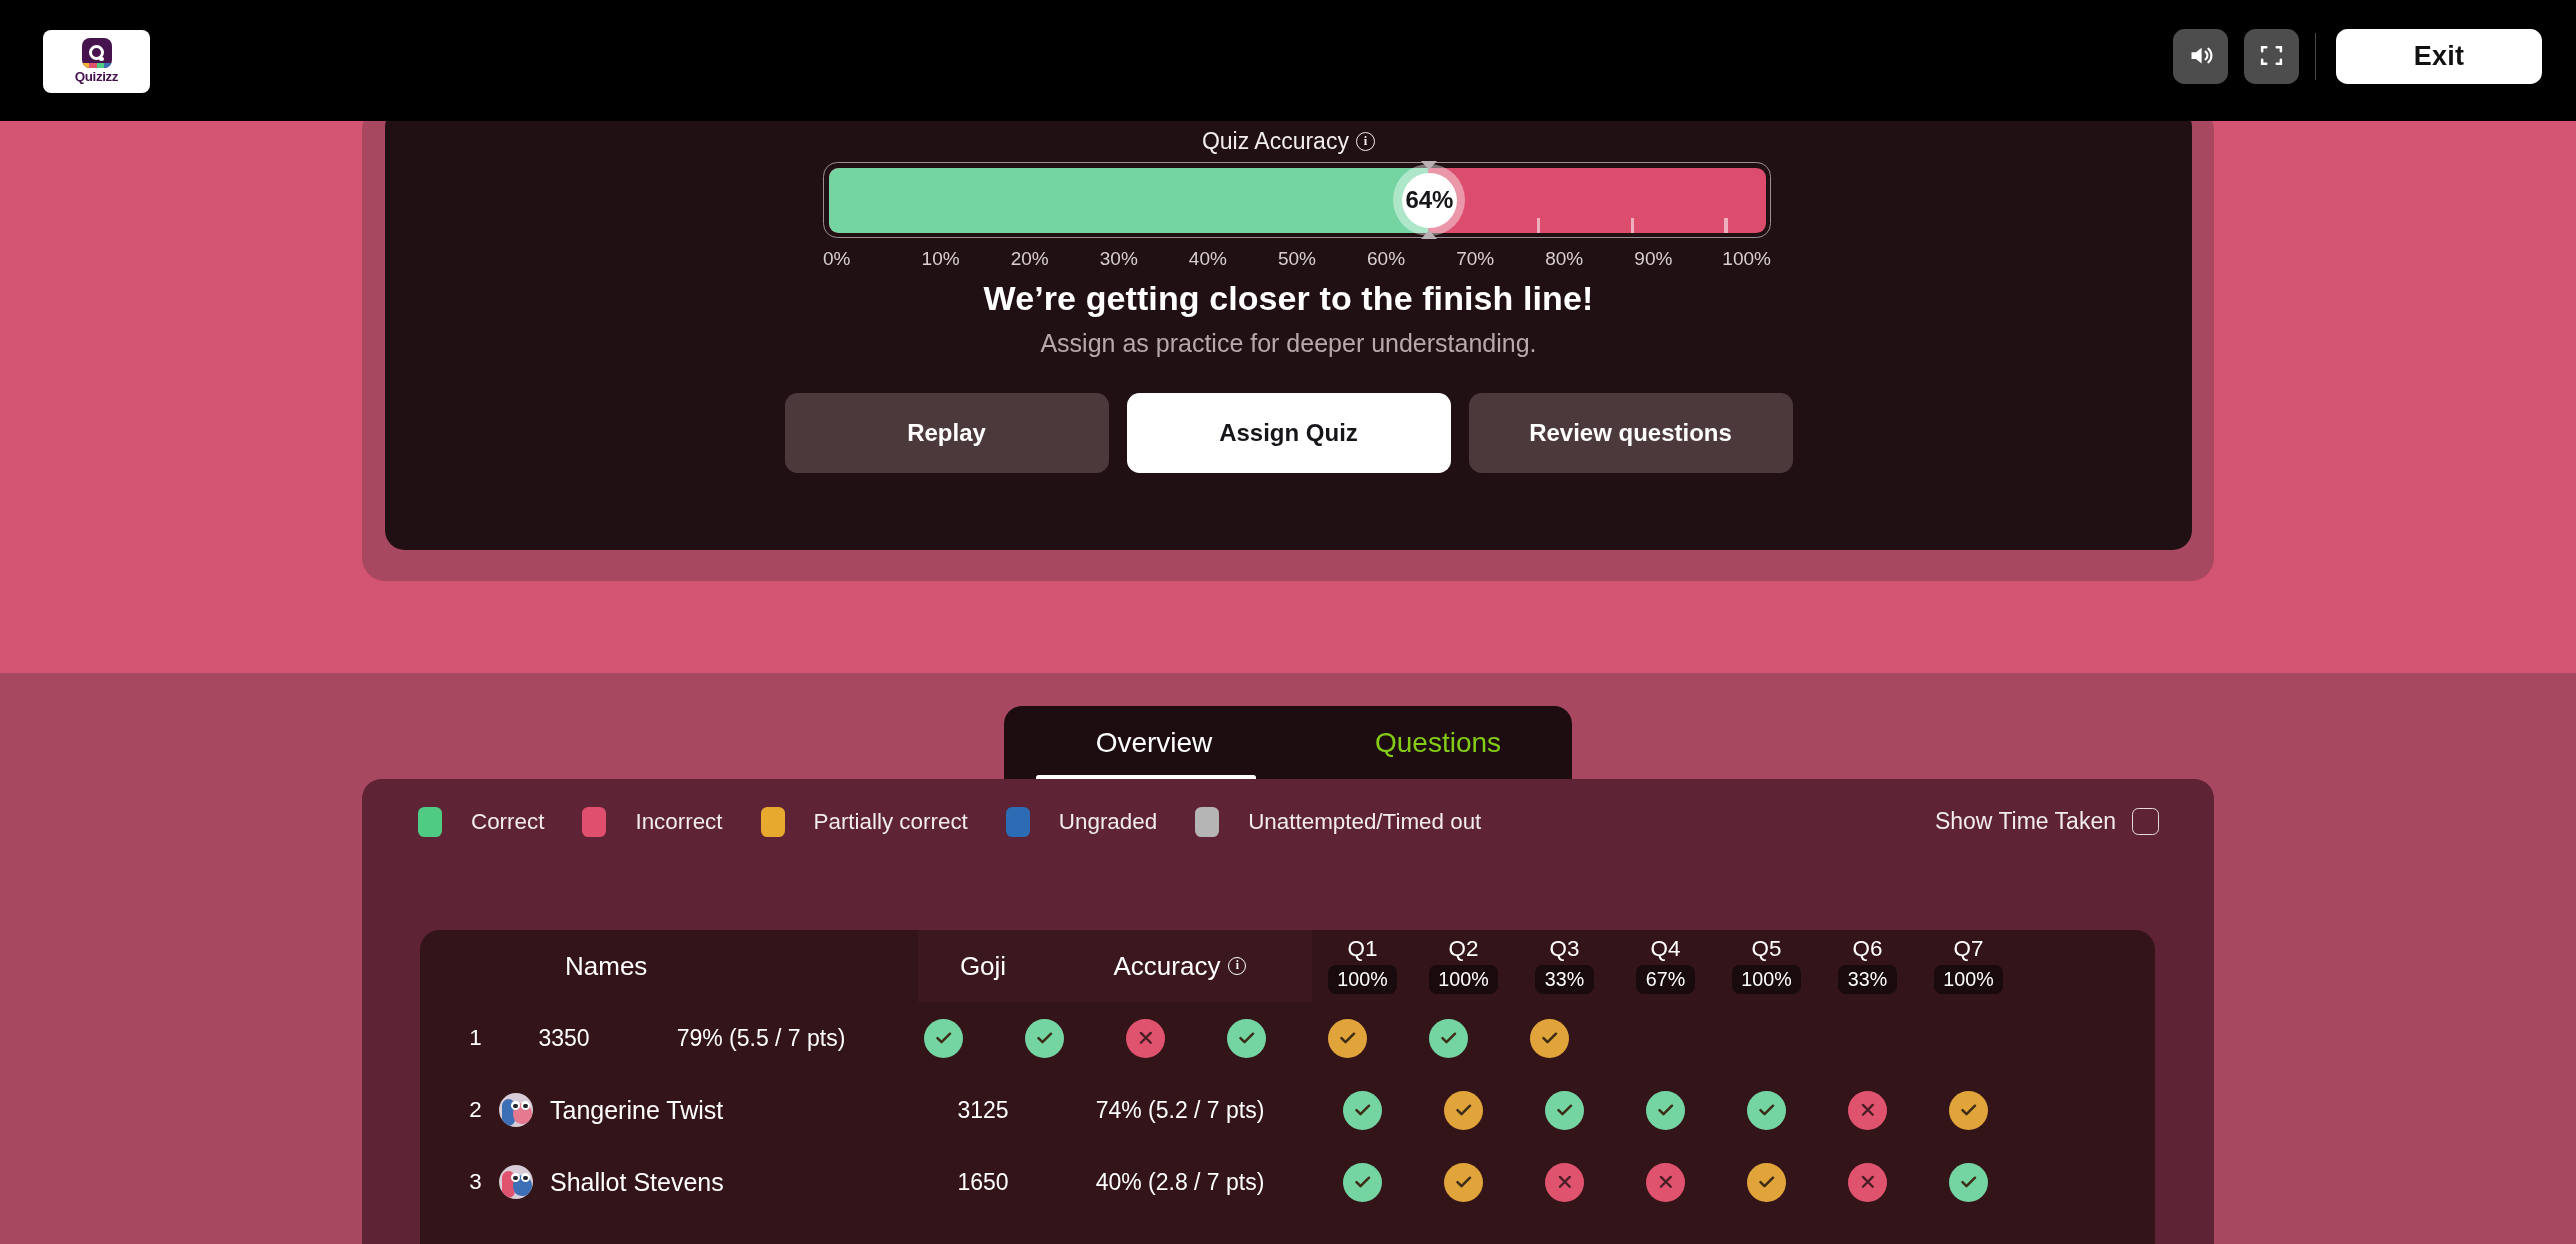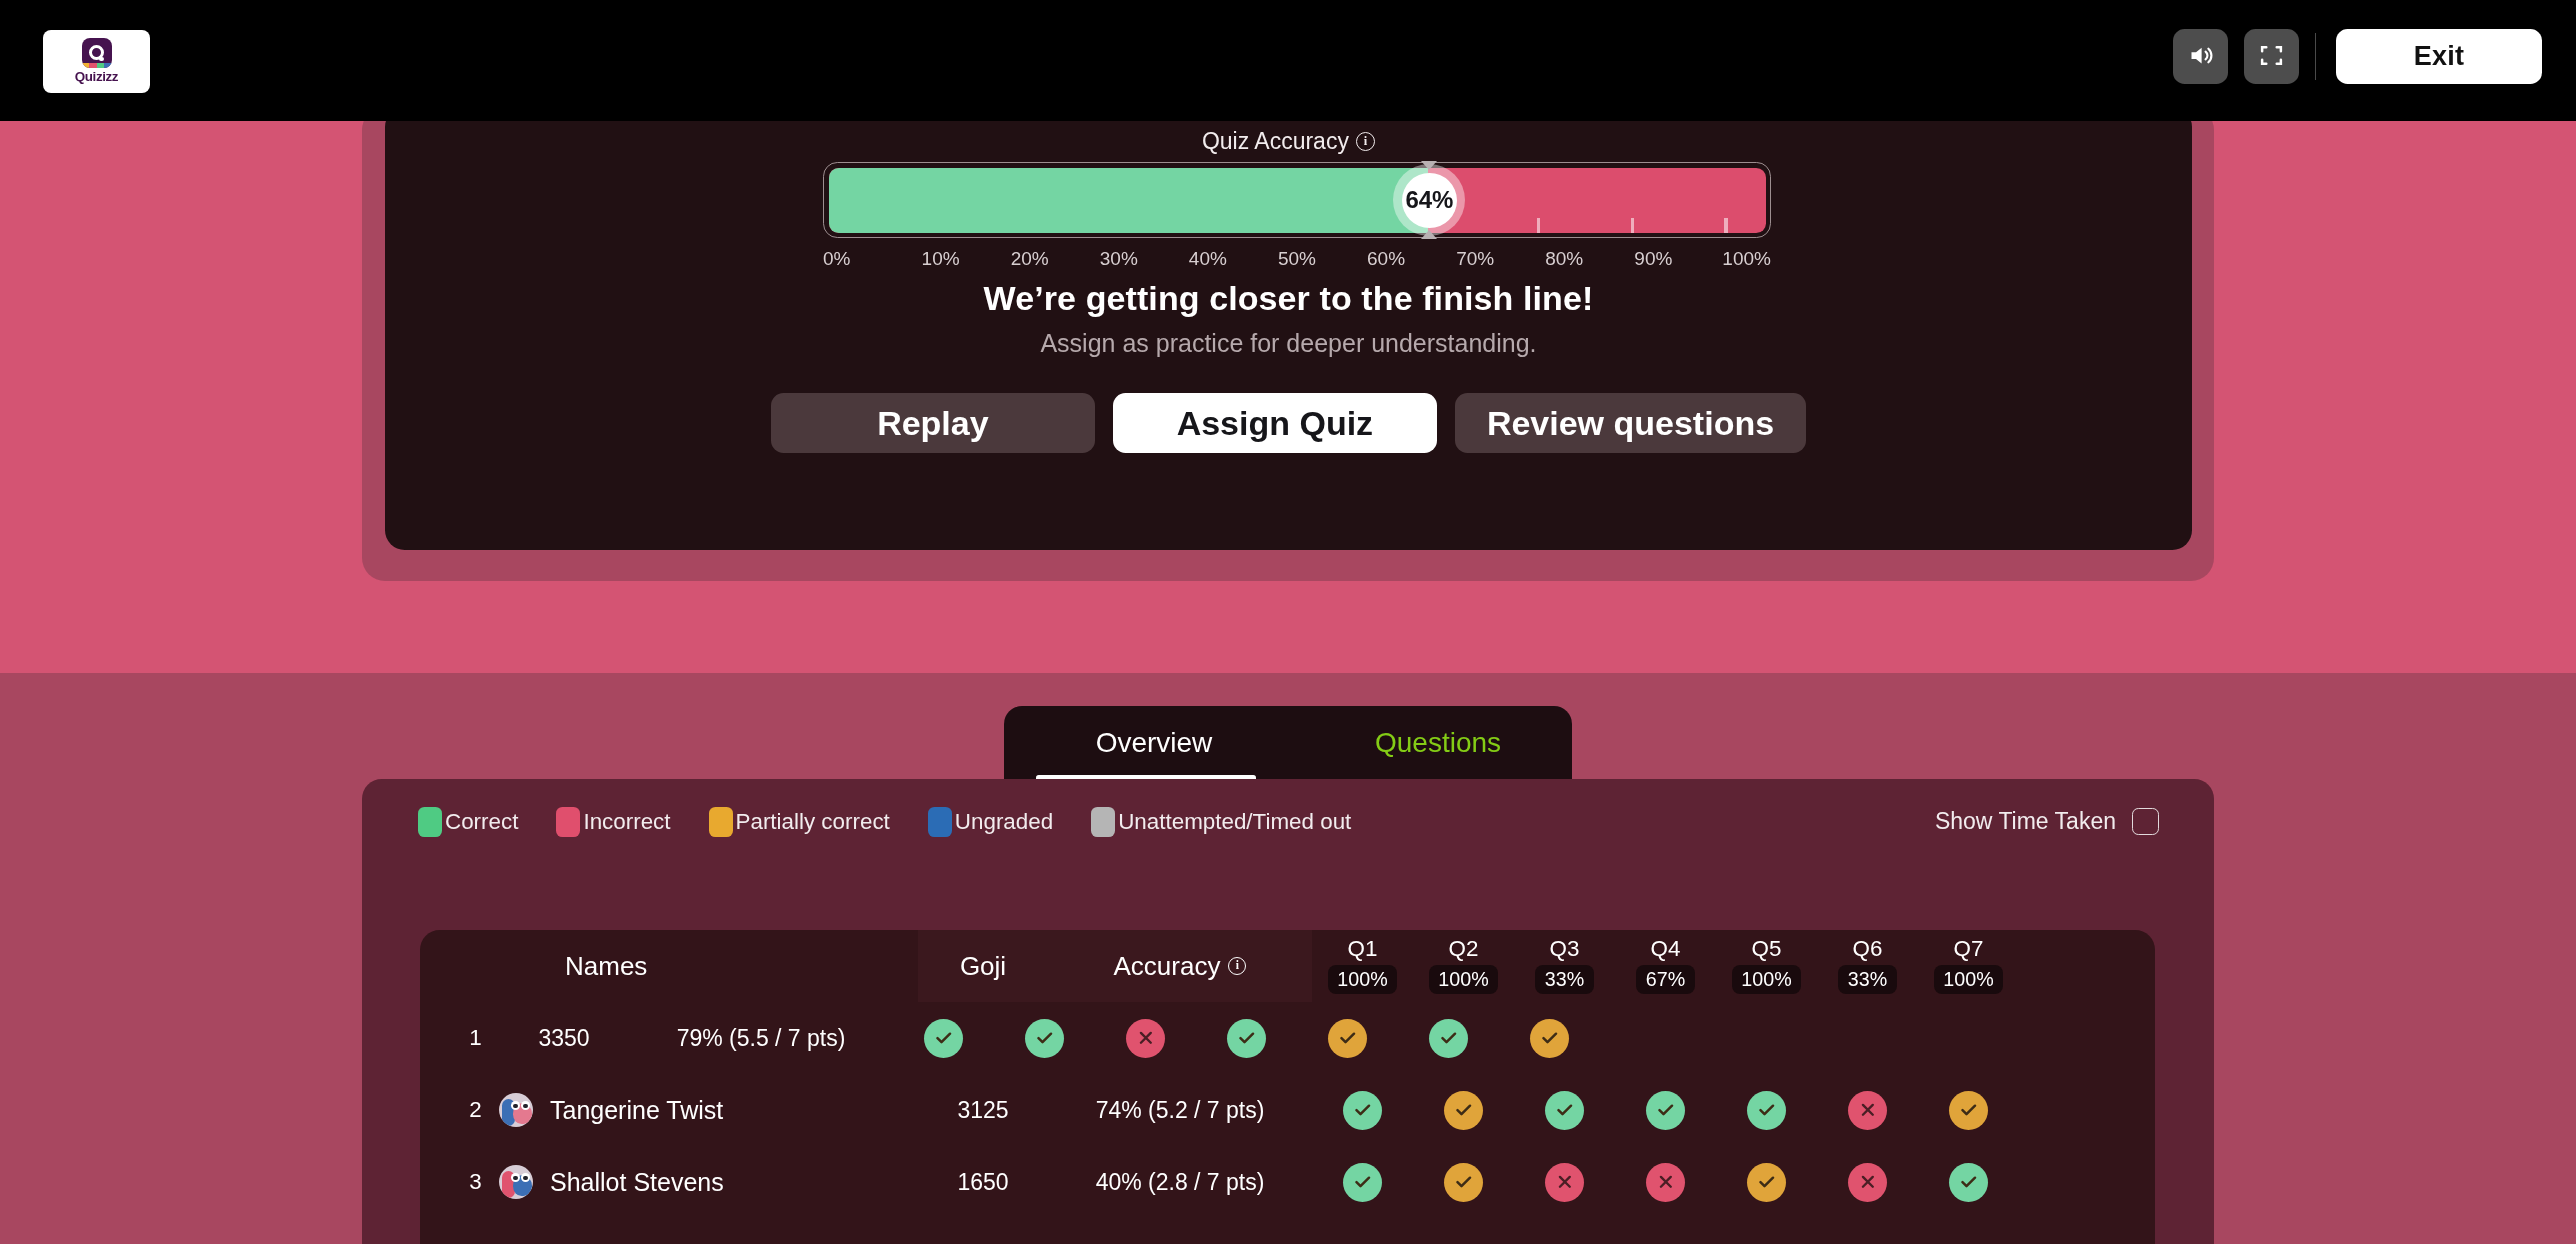--- a/index.html
+++ b/index.html
@@ -190,23 +190,23 @@
     position: absolute; left: 0; right: 0; top: 222px;
     text-align: center; color: #b6a9ac;
     font-size: 25px; font-weight: 400;
   }
 
   #action-row {
     position: absolute; left: 0; right: 0; top: 286px;
     display: flex; justify-content: center; align-items: center; gap: 18px;
   }
   .action-btn {
-    height: 60px; padding: 0 32px;
+    height: 80px; padding: 0 32px;
     border: none; border-radius: 12.5px;
-    font-size: 34px; font-weight: 700;
+    font-size: 24px; font-weight: 700;
     font-family: "Liberation Sans", sans-serif;
     cursor: pointer; white-space: nowrap;
   }
   .action-btn.dark { background: #4b393c; color: #ffffff; }
   .action-btn.light { background: #ffffff; color: #16161a; min-width: 324px; }
   #replay-button { min-width: 324px; }
   #review-questions-button { min-width: 324px; }
 
   
   #tabs {
@@ -243,21 +243,21 @@
     background: #5e2334;
     border-top-left-radius: 19.7px;
     border-top-right-radius: 19.7px;
     display: flex; align-items: center;
     z-index: 11;
   }
   #legend-items {
     display: flex; align-items: center; gap: 38px;
     margin-left: 56px;
   }
-  .legend-item { display: flex; align-items: center; gap: 3px; }
+  .legend-item { display: flex; align-items: center; gap: 29px; }
   .legend-swatch {
     width: 24px; height: 30px; border-radius: 6.3px;
   }
   .legend-label { color: #f2ecee; font-size: 22.4px; }
 
   #show-time-wrap {
     margin-left: auto; margin-right: 55px;
     display: flex; align-items: center; gap: 16px; cursor: pointer;
   }
   #show-time-label { color: #f2ecee; font-size: 23px; text-align: right; }

